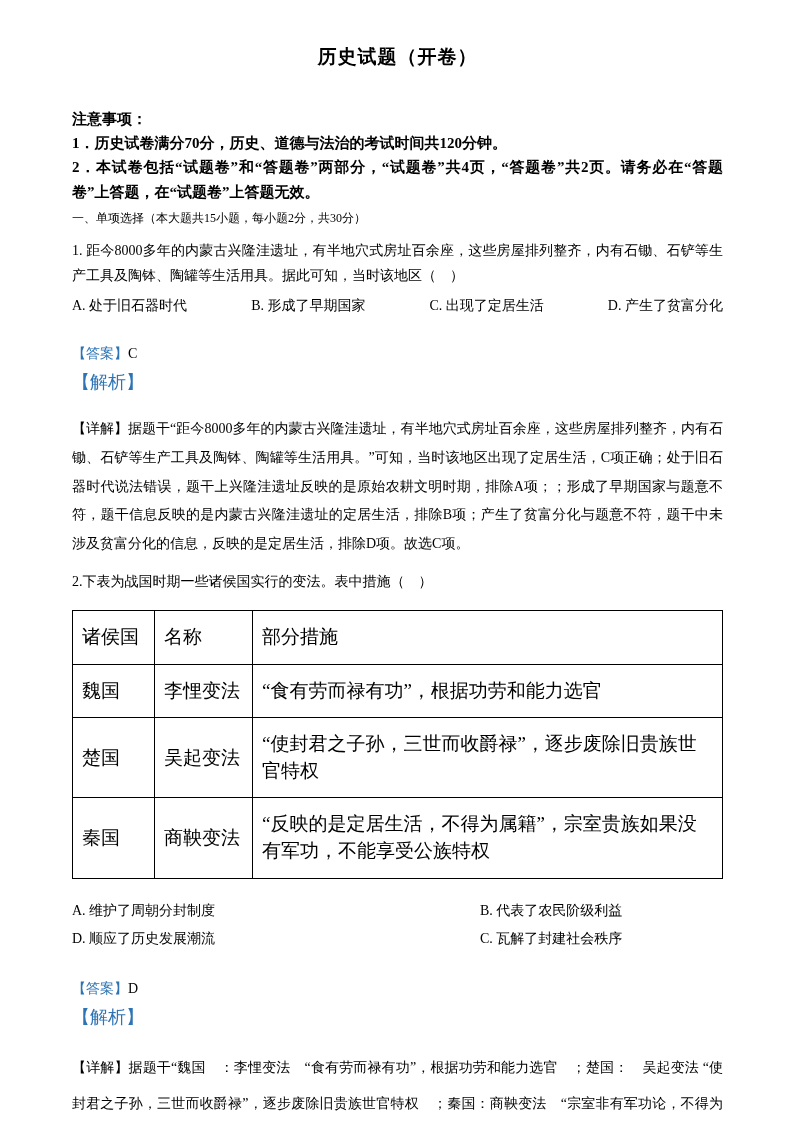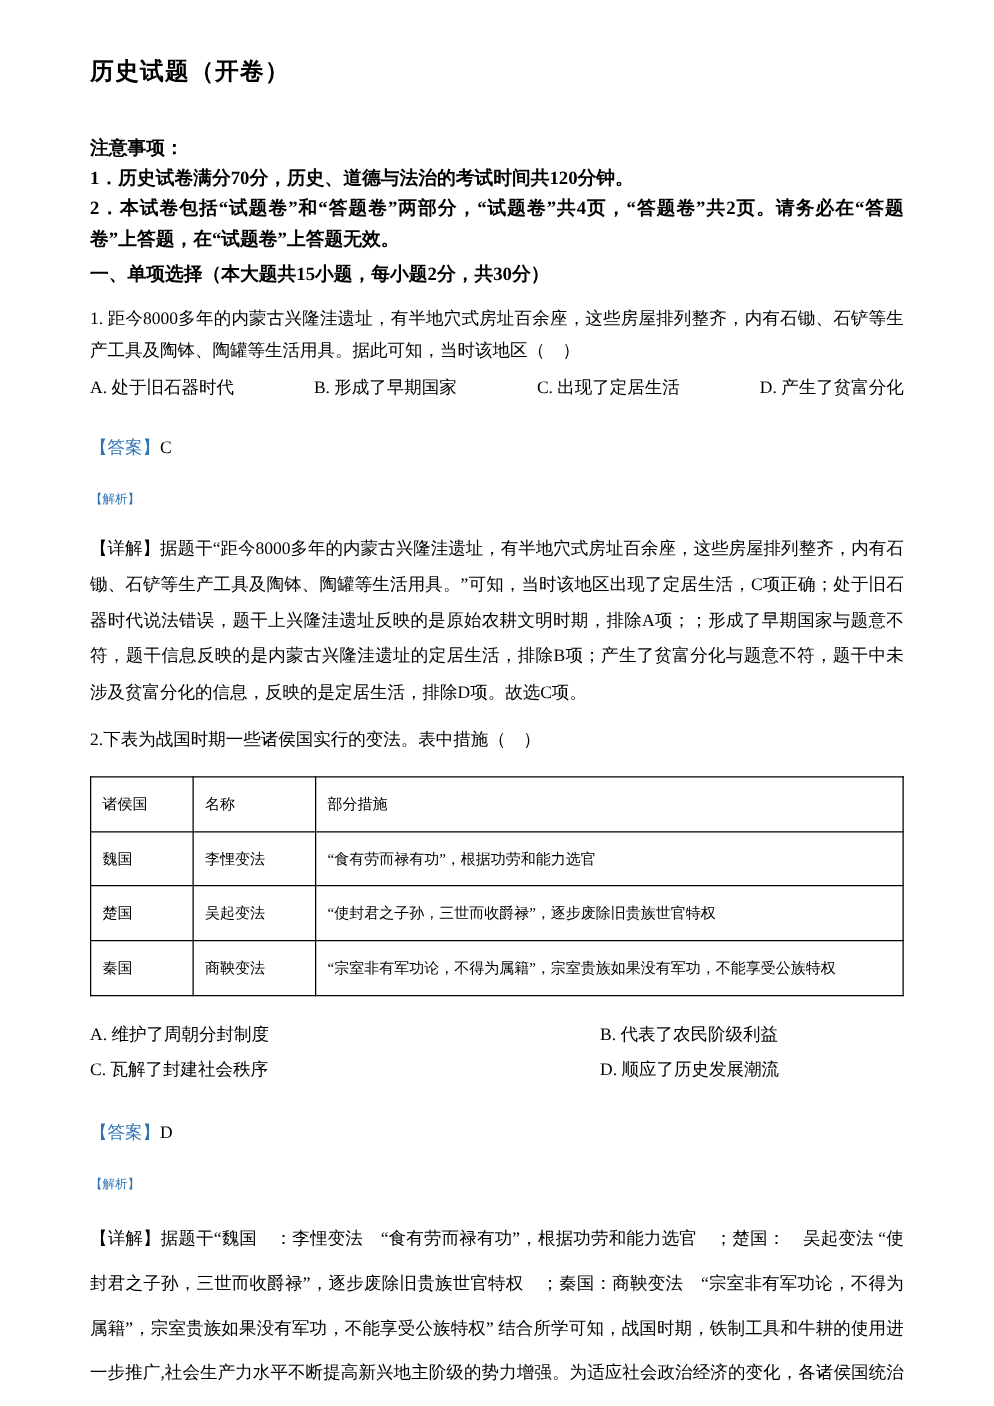--- a/index.html
+++ b/index.html
@@ -8,40 +8,41 @@
     width: 795px;
     min-height: 1125px;
     margin: 0 auto;
     font-family: "Liberation Serif", serif;
     color: #000000;
   }
   .page {
     padding: 44px 72px 30px 72px;
   }
   .doc-title {
+    text-align: center;
     font-size: 19px;
     font-weight: bold;
     letter-spacing: 1px;
     margin-bottom: 22px;
   }
   .notice-header {
     font-weight: bold;
     font-size: 15px;
     line-height: 1.6;
     margin-top: 37px;
   }
   .notice-item {
     font-weight: bold;
     font-size: 15px;
     line-height: 1.62;
     text-align: justify;
   }
   .section-header {
-    font-weight: bold;
-    font-size: 15px;
+    font-weight: normal;
+    font-size: 12px;
     line-height: 1.7;
     margin-top: 4px;
   }
   .stem {
     font-size: 14px;
     line-height: 1.8;
     margin-top: 4px;
     text-align: justify;
   }
   .options-row {
@@ -61,37 +62,37 @@
   }
   .answer-line {
     font-size: 14px;
     line-height: 1.8;
     margin-top: 23px;
   }
   .label-blue {
     color: #2e74b5;
   }
   .analysis-line {
-    font-size: 10px;
+    font-size: 18px;
     line-height: 1.8;
-    margin-top: 20px;
+    margin-top: 0;
   }
   .detail {
     font-size: 14px;
     margin-top: 17px;
     text-align: justify;
   }
   .detail.lh-normal { line-height: 2.05; }
   .detail.lh-wide   { line-height: 2.55; }
   .q-block { margin-top: 10px; }
   table.law-table {
     border-collapse: collapse;
     width: 100%;
     margin: 16px 0 18px 0;
-    font-size: 12px;
+    font-size: 19px;
   }
   table.law-table td, table.law-table th {
     border: 1px solid #000000;
     padding: 13px 9px;
     text-align: left;
     font-weight: normal;
     vertical-align: middle;
     line-height: 1.4;
   }
   table.law-table .col-state { width: 82px; }
@@ -143,30 +144,30 @@
           <td>“食有劳而禄有功”，根据功劳和能力选官</td>
         </tr>
         <tr>
           <td>楚国</td>
           <td>吴起变法</td>
           <td>“使封君之子孙，三世而收爵禄”，逐步废除旧贵族世官特权</td>
         </tr>
         <tr>
           <td>秦国</td>
           <td>商鞅变法</td>
-          <td>“宗室非有军功论，不得为属籍”，宗室贵族如果没有军功，不能享受公族特权</td>
+          <td>“反映的是定居生活，不得为属籍”，宗室贵族如果没有军功，不能享受公族特权</td>
         </tr>
       </tbody>
     </table>
 
     <div class="options-grid">
       <span>A. 维护了周朝分封制度</span>
       <span>B. 代表了农民阶级利益</span>
+      <span>D. 顺应了历史发展潮流</span>
       <span>C. 瓦解了封建社会秩序</span>
-      <span>D. 顺应了历史发展潮流</span>
     </div>
 
     <div class="answer-line">
       <span class="label-blue">【答案】</span><span>D</span>
     </div>
     <div class="analysis-line">
       <span class="label-blue">【解析】</span>
     </div>
     <div class="detail lh-wide">【详解】据题干“魏国　：李悝变法　“食有劳而禄有功”，根据功劳和能力选官　；楚国：　吴起变法 “使封君之子孙，三世而收爵禄”，逐步废除旧贵族世官特权　；秦国：商鞅变法　“宗室非有军功论，不得为属籍”，宗室贵族如果没有军功，不能享受公族特权” 结合所学可知，战国时期，铁制工具和牛耕的使用进一步推广,社会生产力水平不断提高新兴地主阶级的势力增强。为适应社会政治经济的变化，各诸侯国统治者实行变法改革，确立新的政治经济秩序，以求富国强兵，在兼并战争中取胜。因此，表中措施顺应了历史发展潮流，D项正确；维护了周朝分封制度与题意不符，题干反映的是各诸侯国的变法措施，分封制逐渐瓦解，排除A项；代表了农民阶级利益与题意不符，题干反映的实现维护的是地主阶级的利益，排除B项；瓦解了封建社会秩序说法错误，不涉及瓦解封建社会秩序，维护的是封建社会制度，排除C</div>
   </div>

